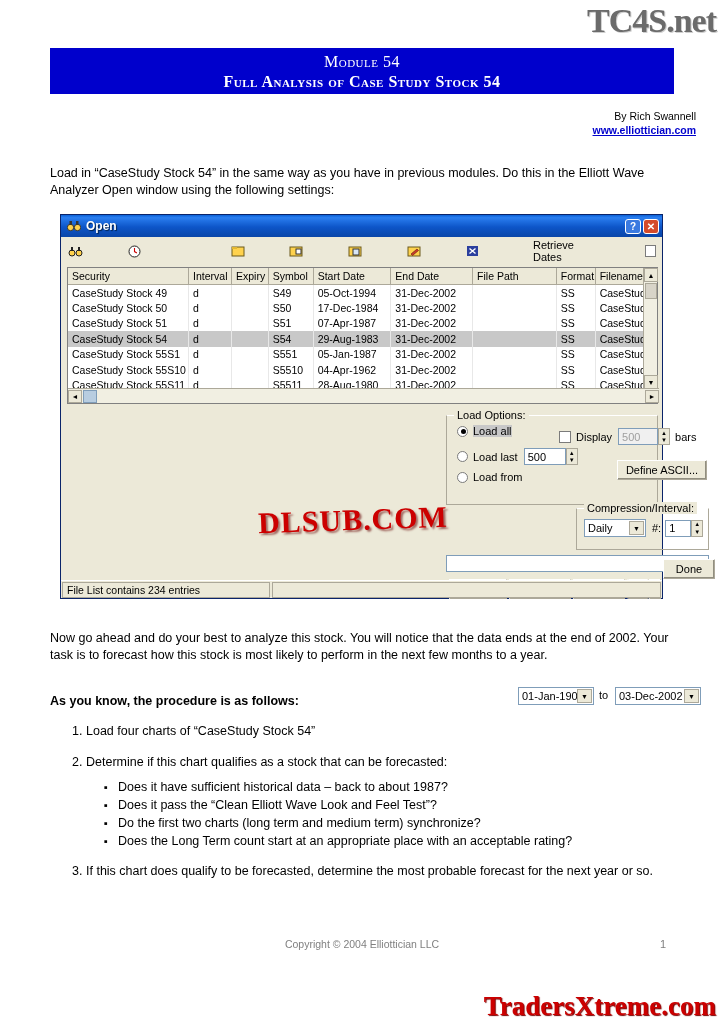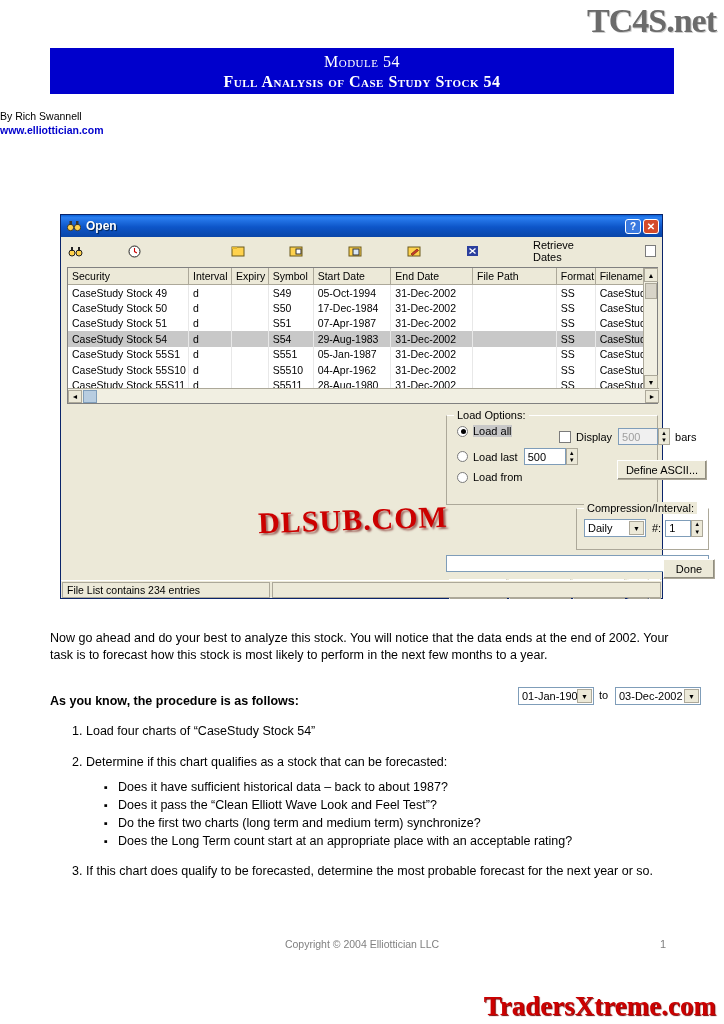--- a/index.html
+++ b/index.html
@@ -34,24 +34,24 @@
     font-size: 16px; font-weight:normal; letter-spacing:0.5px;
     font-variant: small-caps;
   }
   .title-line2 {
     font-family: "Liberation Serif", serif;
     font-size: 16px; font-weight:bold; letter-spacing:0.5px;
     font-variant: small-caps;
     margin-top:2px;
   }
   .byline {
-    position:absolute; top:110px; left:0; width:696px; text-align:left;
+    position:absolute; top:110px; left:0; width:696px; text-align:right;
     font-size:10.5px; color:#000;
   }
-  .byline .url { color:#0000cc; font-weight:bold; display:block; margin-top:2px;}
+  .byline .url { color:#0000cc; font-weight:bold; text-decoration:underline; display:block; margin-top:2px;}
 
   .para { position:absolute; font-size:12.5px; line-height:17px; color:#000; }
   #p1 { left:50px; top:165px; width:624px; }
   #p2 { left:50px; top:630px; width:624px; }
   #p3 { left:50px; top:693px; width:624px; font-weight:bold; }
 
   ol.steps { position:absolute; left:58px; top:723px; width:600px; margin:0; padding-left:28px; font-size:12.5px; line-height:17px;}
   ol.steps > li { margin-bottom:14px; }
   ul.sub { list-style:none; margin:8px 0 0 0; padding-left:18px; }
   ul.sub > li { position:relative; padding-left:14px; margin-bottom:2px; line-height:16px;}
@@ -205,20 +205,21 @@
   <div class="title-banner">
     <div class="title-line1">Module 54</div>
     <div class="title-line2">Full Analysis of Case Study Stock 54</div>
   </div>
 
   <div class="byline">
     <span>By Rich Swannell</span>
     <span class="url">www.elliottician.com</span>
   </div>
 
+  <div class="para" id="p1">Load in “CaseStudy Stock 54” in the same way as you have in previous modules. Do this in the Elliott Wave Analyzer Open window using the following settings:</div>
 
   <div class="dialog">
 
     <div class="titlebar">
       <span class="tb-icon">
         <svg width="14" height="12" viewBox="0 0 14 12">
             <circle cx="3.5" cy="7.5" r="3.2" fill="#ffd24d" stroke="#333" stroke-width="1"></circle>
             <circle cx="10.5" cy="7.5" r="3.2" fill="#ffd24d" stroke="#333" stroke-width="1"></circle>
             <rect x="2.5" y="1" width="2.5" height="4" fill="#333"></rect>
             <rect x="9" y="1" width="2.5" height="4" fill="#333"></rect>

